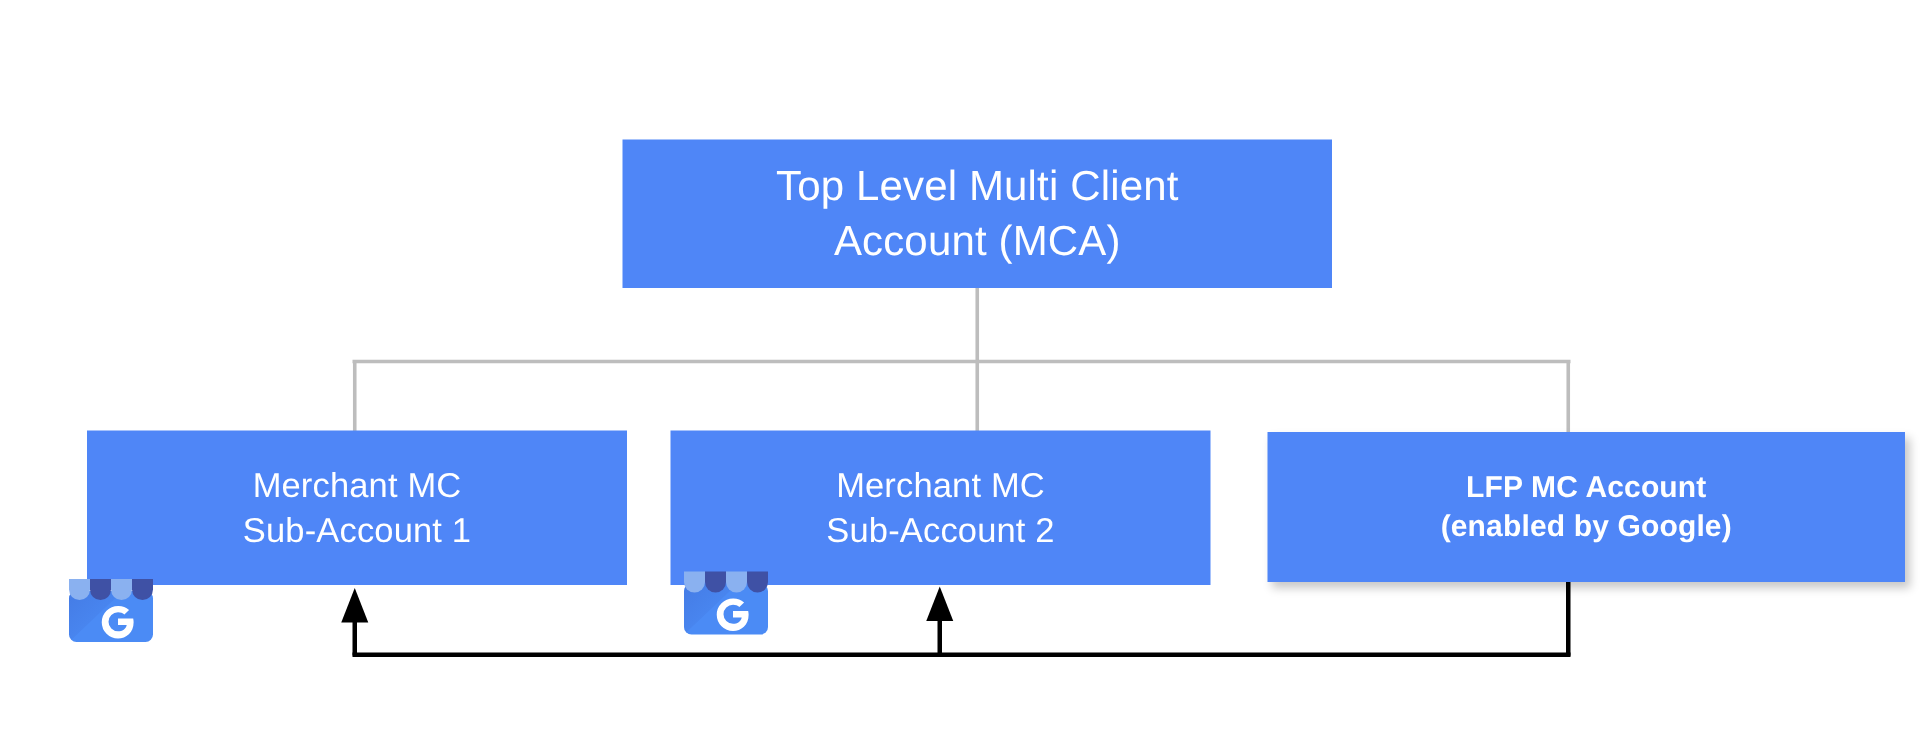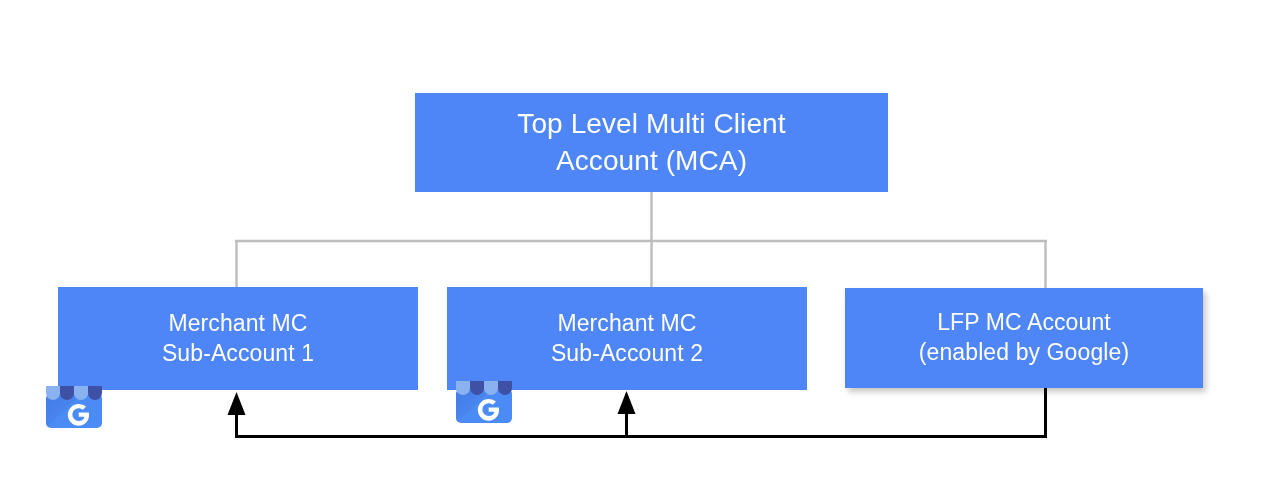--- a/index.html
+++ b/index.html
@@ -66,24 +66,25 @@
   #node-sub2 {
     left: 447px;
     top: 287px;
     width: 360px;
     height: 103px;
     font-size: 23px;
   }
   #node-lfp {
     left: 845px;
     top: 288px;
-    width: 358px;
+    width: 425px;
     height: 100px;
-    font-size: 23px;
+    font-size: 20px;
     box-shadow: 3px 4px 6px rgba(0, 0, 0, 0.22);
+    font-weight: bold;
   }
 
   
   .gbp-icon {
     position: absolute;
     width: 72px;
     height: 72px;
     z-index: 5;
   }
   #gbp-icon-1 { left: 38px; top: 364px; }

